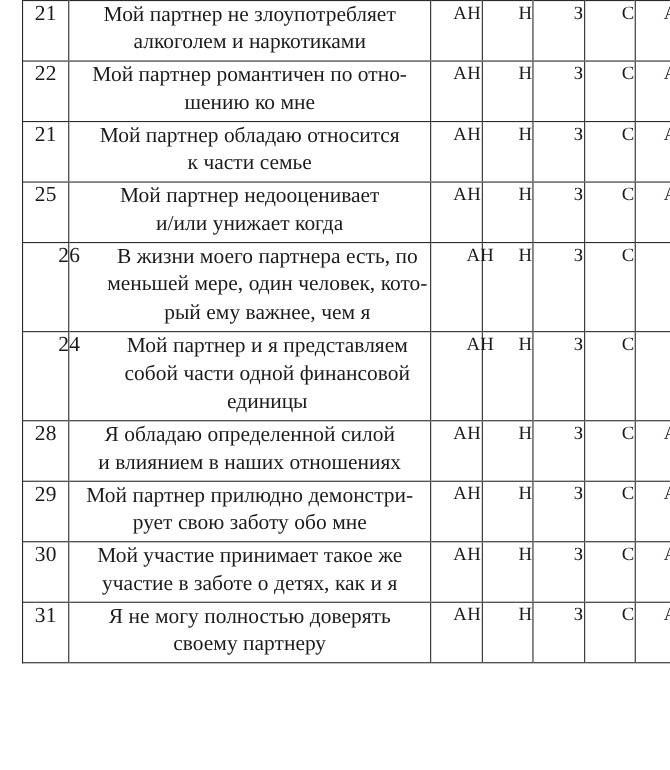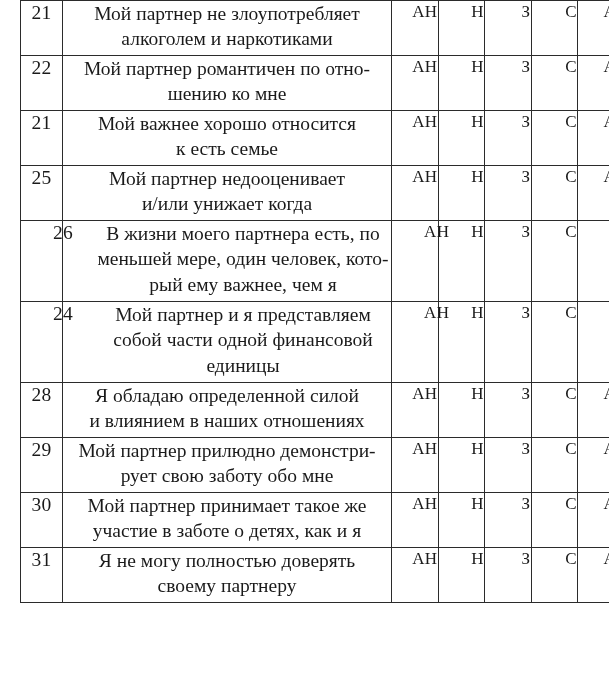--- a/index.html
+++ b/index.html
@@ -120,22 +120,22 @@
           </td>
           <td class="opt">АН</td>
           <td class="opt">Н</td>
           <td class="opt">З</td>
           <td class="opt">С</td>
           <td class="opt opt-last">АС</td>
         </tr>
         <tr class="r-2">
           <td class="num">21</td>
           <td class="item">
-            <span class="line">Мой важнее хорошо относится</span>
-            <span class="line">к есть семье</span>
+            <span class="line">Мой партнер обладаю относится</span>
+            <span class="line">к части семье</span>
           </td>
           <td class="opt">АН</td>
           <td class="opt">Н</td>
           <td class="opt">З</td>
           <td class="opt">С</td>
           <td class="opt opt-last">АС</td>
         </tr>
         <tr class="r-2">
           <td class="num">25</td>
           <td class="item">
@@ -194,21 +194,21 @@
           </td>
           <td class="opt">АН</td>
           <td class="opt">Н</td>
           <td class="opt">З</td>
           <td class="opt">С</td>
           <td class="opt opt-last">АС</td>
         </tr>
         <tr class="r-2">
           <td class="num">30</td>
           <td class="item">
-            <span class="line">Мой партнер принимает такое же</span>
+            <span class="line">Мой участие принимает такое же</span>
             <span class="line">участие в заботе о детях, как и я</span>
           </td>
           <td class="opt">АН</td>
           <td class="opt">Н</td>
           <td class="opt">З</td>
           <td class="opt">С</td>
           <td class="opt opt-last">АС</td>
         </tr>
         <tr class="r-2">
           <td class="num">31</td>

